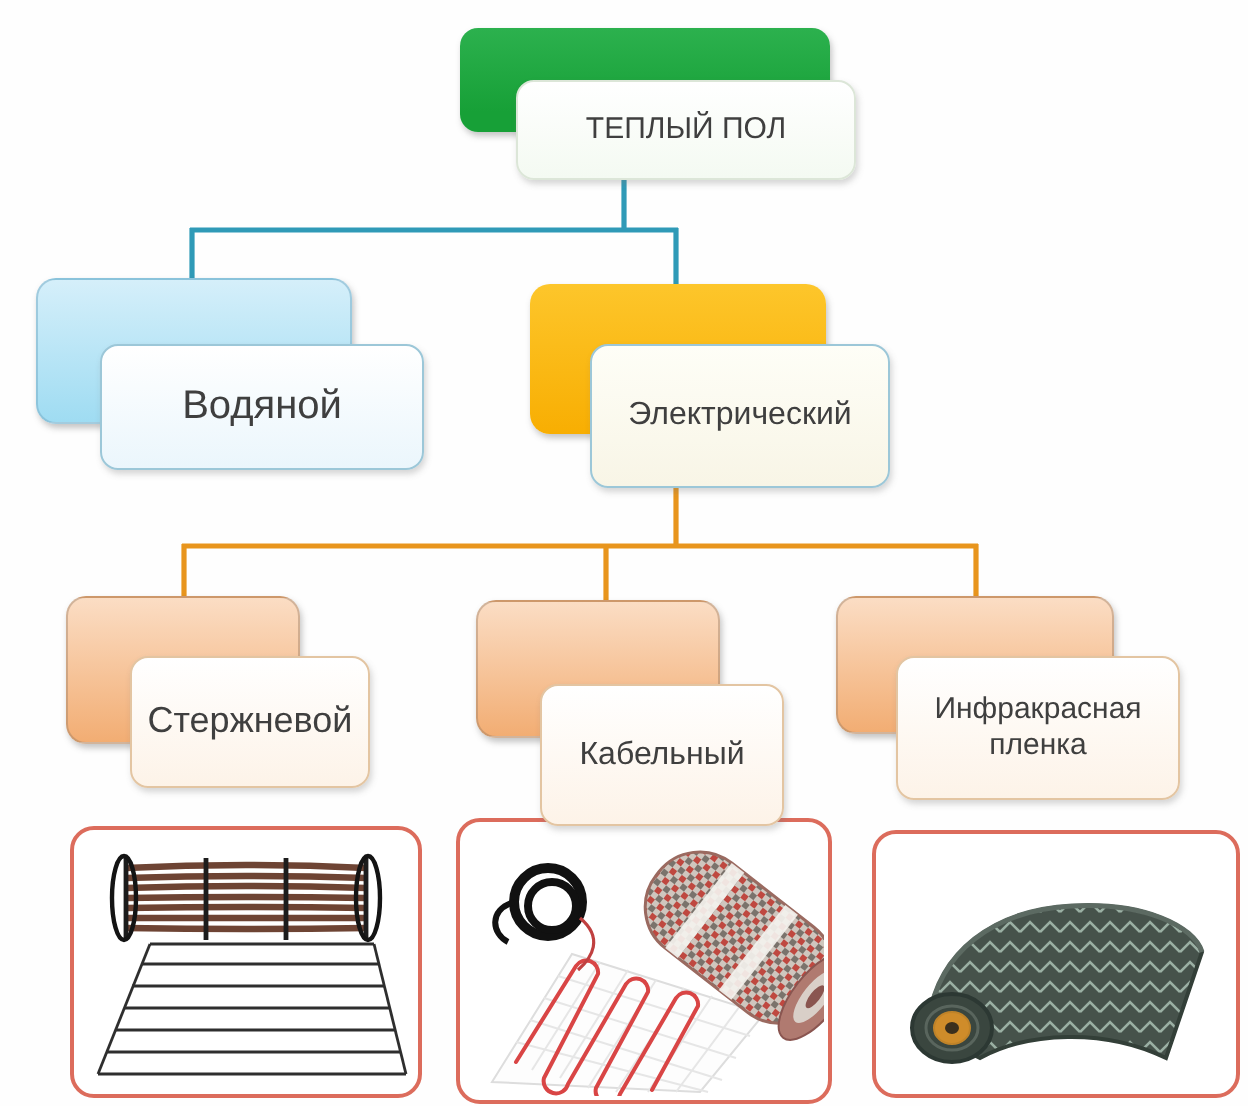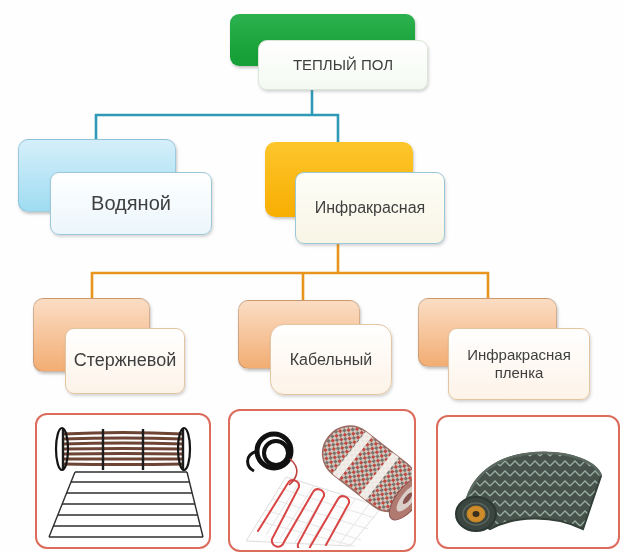--- a/index.html
+++ b/index.html
@@ -32,21 +32,21 @@
     text-align:center;box-shadow:1px 2px 3px rgba(120,120,120,.3);line-height:1.22;
   }
   .label-root{left:258px;top:40px;width:168px;height:48px;font-size:15px;
     background:linear-gradient(180deg,#ffffff 0%,#f4faf2 100%);border:1px solid var(--label-border-green);}
   .label-water{left:50px;top:172px;width:160px;height:61px;font-size:20px;
     background:linear-gradient(180deg,#ffffff 0%,#ebf6fc 100%);border:1px solid var(--label-border-blue);}
   .label-electric{left:295px;top:172px;width:148px;height:70px;font-size:16px;
     background:linear-gradient(180deg,#fefef7 0%,#f8f5e6 100%);border:1px solid var(--label-border-blue);}
   .label-peach{background:linear-gradient(180deg,#ffffff 0%,#fdf3e8 100%);border:1px solid var(--label-border-peach);}
   .label-rod{left:65px;top:328px;width:118px;height:64px;font-size:18px;}
-  .label-cable{left:270px;top:324px;width:120px;height:69px;font-size:16px;border-radius:14px;}
+  .label-cable{left:270px;top:342px;width:120px;height:69px;font-size:16px;}
   .label-film{left:448px;top:328px;width:142px;height:72px;font-size:15px;padding:16px 6px;box-sizing:border-box;}
 
   
   .photo{
     position:absolute;z-index:1;margin:0;background:#ffffff;border:2px solid var(--photo-border);
     border-radius:12px;display:flex;align-items:center;justify-content:center;overflow:hidden;
   }
   .photo-rod{left:35px;top:413px;width:172px;height:132px;}
   .photo-cable{left:228px;top:409px;width:184px;height:139px;}
   .photo-film{left:436px;top:415px;width:180px;height:130px;}
@@ -61,21 +61,21 @@
     <path class="line-orange" d="M338 242 V274 M91 273 H489 M92 272 V300 M303 272 V302 M488 272 V300"></path>
   </svg>
 
   <div class="shape shape-root"></div>
   <div class="label label-root">ТЕПЛЫЙ ПОЛ</div>
 
   <div class="shape shape-water"></div>
   <div class="label label-water">Водяной</div>
 
   <div class="shape shape-electric"></div>
-  <div class="label label-electric">Инфракрасная</div>
+  <div class="label label-electric">Электрический</div>
 
   <div class="shape shape-peach shape-rod"></div>
   <div class="label label-peach label-rod">Стержневой</div>
 
   <div class="shape shape-peach shape-cable"></div>
   <div class="label label-peach label-cable">Кабельный</div>
 
   <div class="shape shape-peach shape-film"></div>
   <div class="label label-peach label-film">Инфракрасная пленка</div>
 

